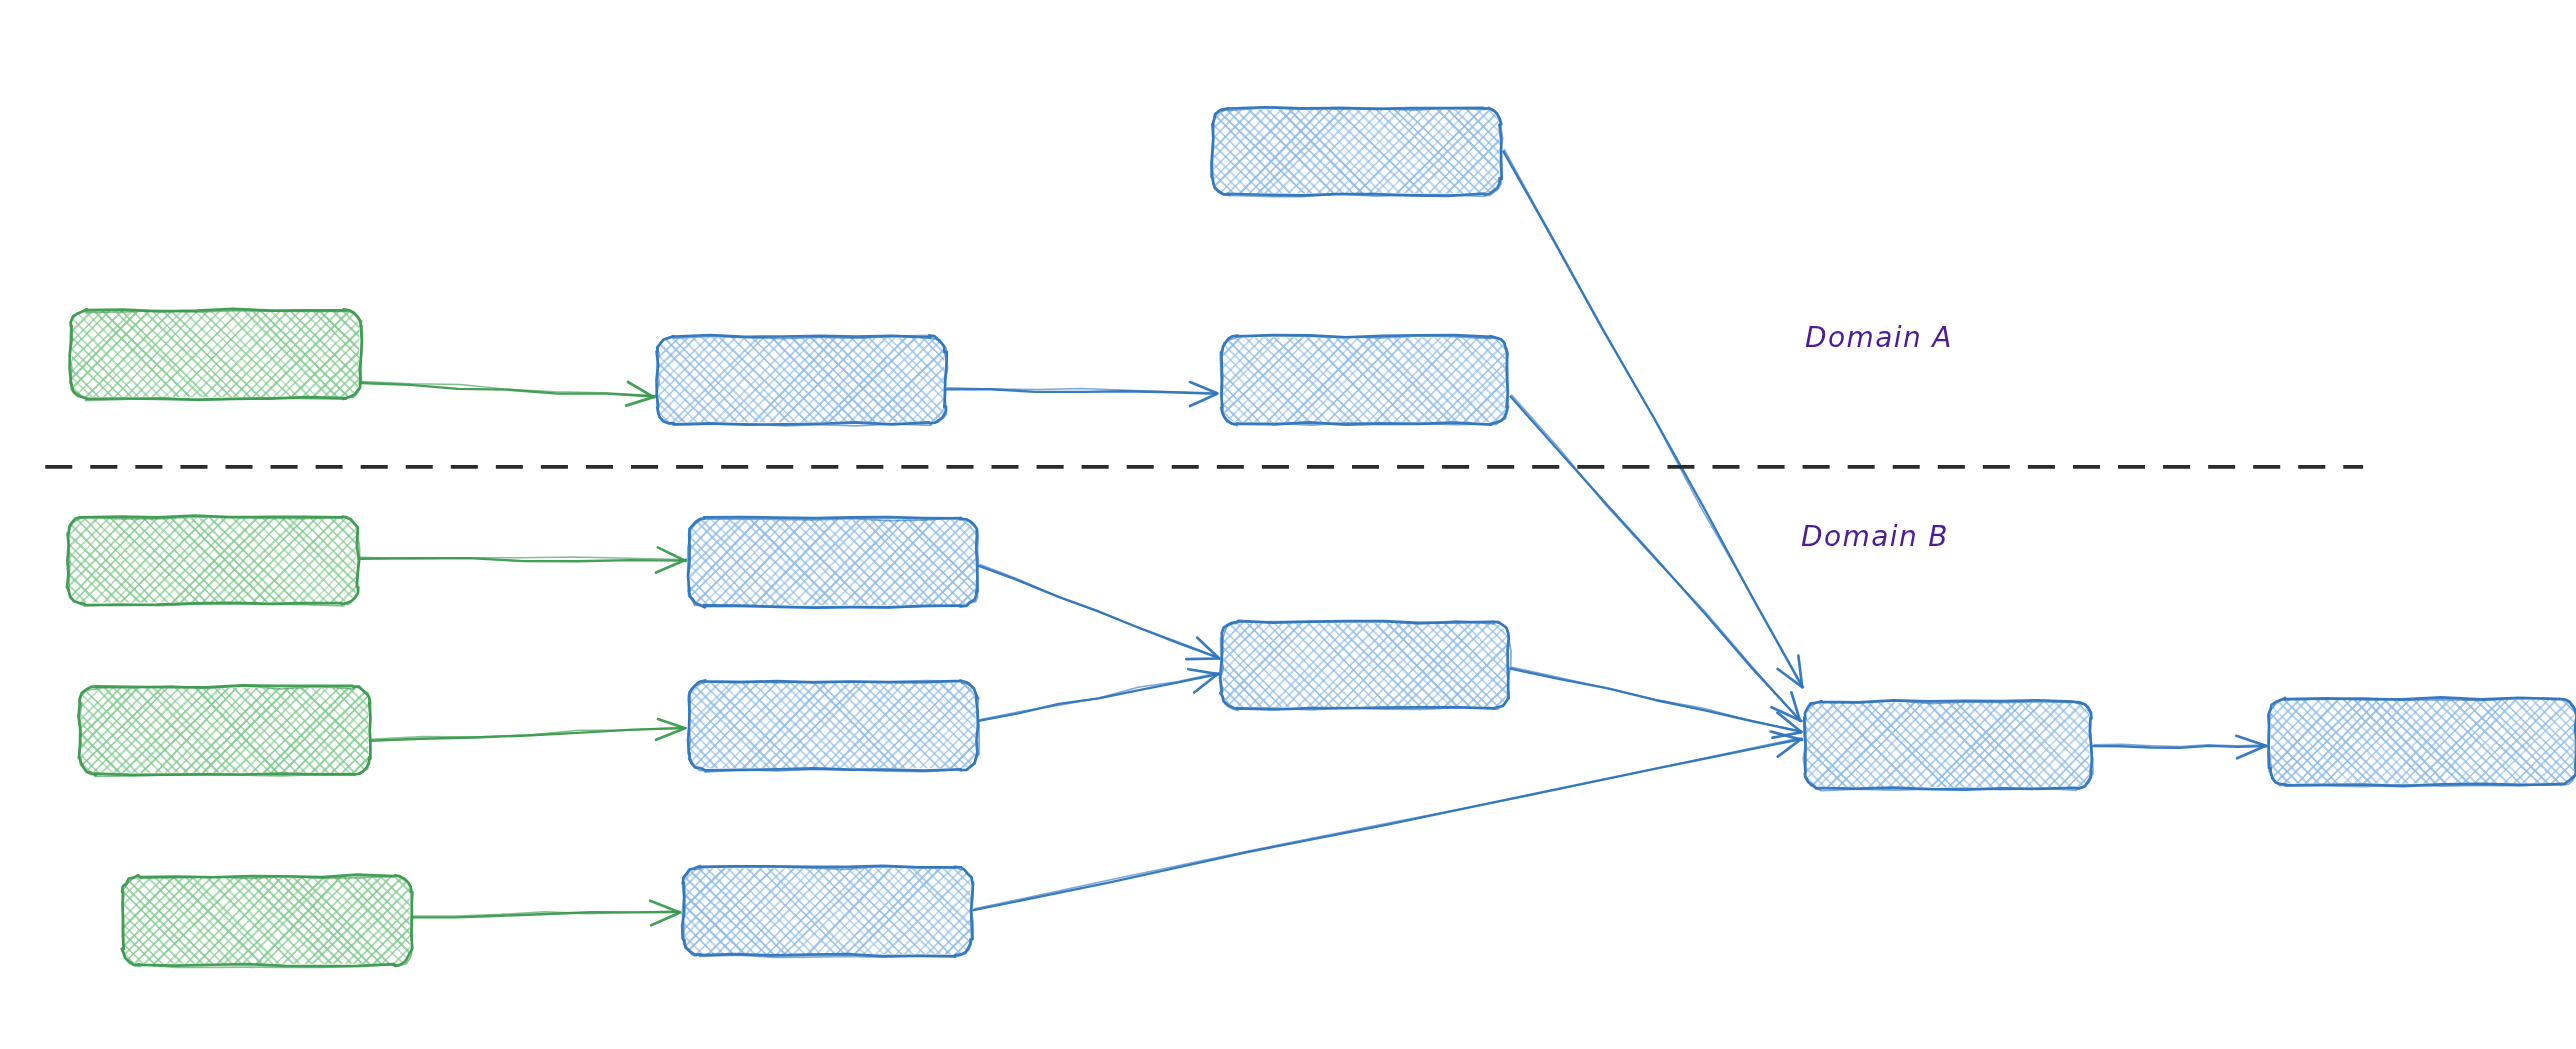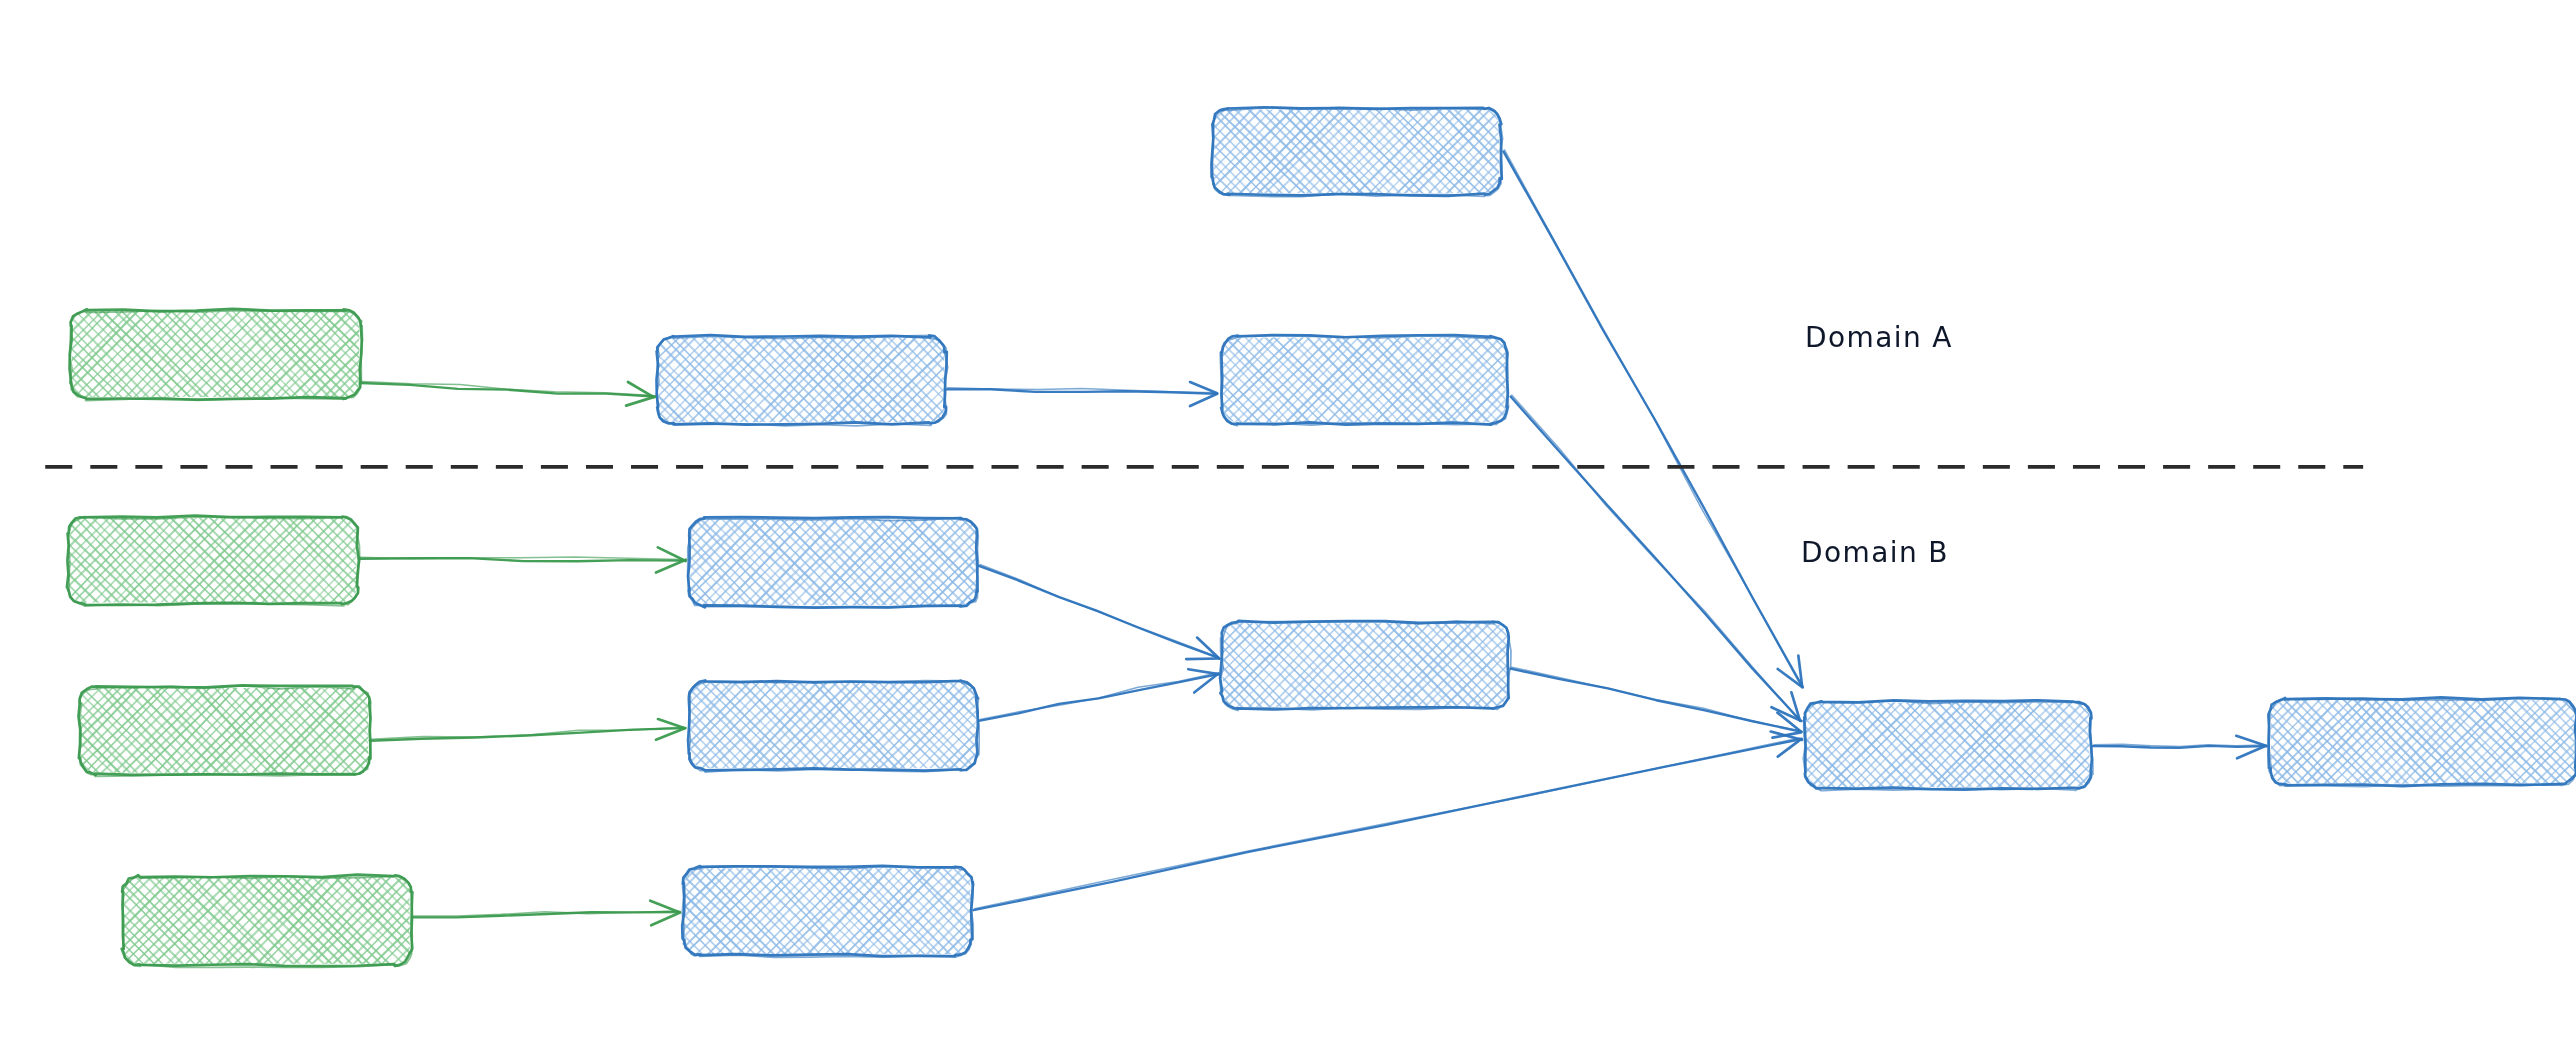--- a/index.html
+++ b/index.html
@@ -8,23 +8,24 @@
     font-family:"DejaVu Sans", sans-serif;
     width:2576px; height:1049px;
     overflow:hidden;
   }
   #stage{position:relative;width:2576px;height:1049px;background:#fff;}
   #stage svg.layer{position:absolute;left:0;top:0;width:2576px;height:1049px;}
   .domain-label{
     position:absolute;
     font-family:"DejaVu Sans", sans-serif;
     font-size:28px;
+    font-style:italic;
     font-weight:400;
     letter-spacing:1.4px;
-    color:#0f172a;
+    color:#4c1d95;
     white-space:nowrap;
     user-select:none;
   }
 </style>
 </head>
 <body>
 
 <div id="stage">
   <svg class="layer" id="art" viewBox="0 0 2858 1164" xmlns="http://www.w3.org/2000/svg">
       <g>
@@ -1611,16 +1612,16 @@
           <path d="M 2515.0 827.8 L 2481.2 816.5" fill="none" stroke="#2d74bd" stroke-width="3" stroke-linecap="round" opacity="0.95"></path>
           <path d="M 2514.1 827.6 L 2482.1 841.4" fill="none" stroke="#2d74bd" stroke-width="3" stroke-linecap="round" opacity="0.95"></path>
         </g>
       </g>
       <g>
         <line x1="50" y1="518" x2="2622" y2="518" stroke="#2b2b2b" stroke-width="4" stroke-dasharray="30 20" stroke-linecap="butt"></line>
       </g>
     </svg>
   <div id="labels">
       <div class="domain-label" style="left: 1805px; top: 321px;">Domain A</div>
-      <div class="domain-label" style="left: 1801px; top: 520px; margin-top: 16px;">Domain B</div>
+      <div class="domain-label" style="left: 1801px; top: 520px;">Domain B</div>
     </div>
 </div>
 
 
 </body></html>

